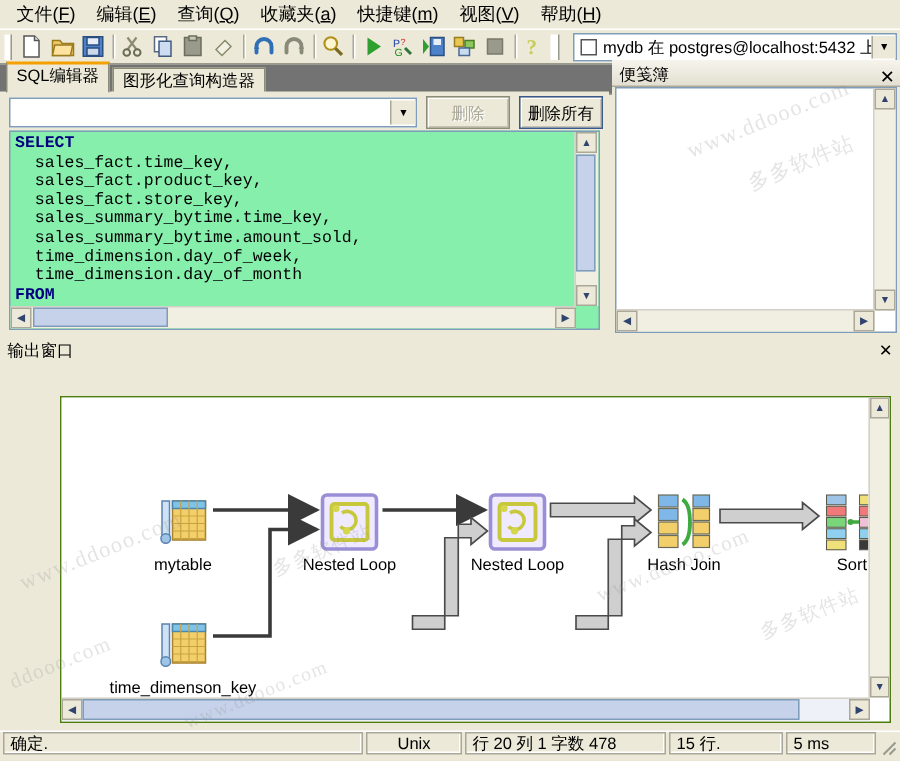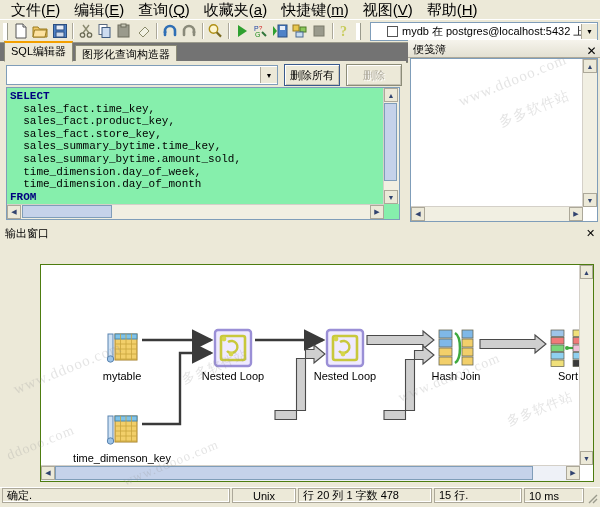--- a/index.html
+++ b/index.html
@@ -12,21 +12,21 @@
     -webkit-font-smoothing:none;
   }
   #app{position:relative;width:600px;height:507px;background:#ece9d8;}
 
   
   .menubar{
     height:18px;background:#ece9d8;display:flex;align-items:center;
     padding-left:4px;border-bottom:1px solid #ece9d8;
   }
   .menuitem{
-    padding:1px 7px;font-size:15px;white-space:nowrap;cursor:default;line-height:15px;
+    padding:1px 7px;font-size:12px;white-space:nowrap;cursor:default;line-height:15px;
   }
   .mn-acc{text-decoration:underline;}
 
   
   .toolbar{
     height:22px;background:#ece9d8;display:flex;align-items:center;
     border-top:1px solid #fff;border-bottom:1px solid #9a9a8c;
     padding:0 2px;
   }
   .grip{
@@ -37,21 +37,21 @@
   }
   .tbtn{
     width:21px;height:20px;display:flex;align-items:center;justify-content:center;
     cursor:default;border:1px solid transparent;
   }
   .tsep{width:1px;height:16px;background:#aca899;margin:0 3px;
         box-shadow:1px 0 0 #fff;}
   .dbsel{
     margin-left:6px;height:17px;min-width:210px;background:#fff;
     border:1px solid #7f9db9;display:flex;align-items:center;
-    font-size:11px;padding-left:16px;
+    font-size:11px;padding-left:4px;
   }
   .dbsel .lbl{flex:1;white-space:nowrap;overflow:hidden;}
   .dbsel .arrow{
     width:15px;height:15px;background:#ece9d8;border-left:1px solid #aca899;
     display:flex;align-items:center;justify-content:center;font-size:7px;color:#000;
   }
 
   
   .tabstrip{
     height:19px;background:#737373;display:flex;align-items:flex-end;
@@ -329,22 +329,22 @@
     <div class="tab active">SQL编辑器</div>
     <div class="tab">图形化查询构造器</div>
   </div>
 
   <div class="leftpane">
     <div class="histrow">
       <div class="combo">
         <span class="txt"></span>
         <span class="arrow">▼</span>
       </div>
+      <div class="btn disabled">删除</div>
       <div class="btn default">删除所有</div>
-      <div class="btn disabled">删除</div>
     </div>
 
     <div class="sqlbox">
       <div class="sqltext"><span class="kw">SELECT</span>
 <span>  sales_fact.time_key,</span>
 <span>  sales_fact.product_key,</span>
 <span>  sales_fact.store_key,</span>
 <span>  sales_summary_bytime.time_key,</span>
 <span>  sales_summary_bytime.amount_sold,</span>
 <span>  time_dimension.day_of_week,</span>
@@ -505,22 +505,22 @@
         <div class="sthumb" style="position:absolute;left:14px;top:0;width:478px;height:14px;"></div>
         <div class="sbtn" style="position:absolute;right:0;top:0;height:14px;">▶</div>
       </div>
     </div>
   </div>
 
   <div class="statusbar">
     <div class="scell grow">确定.</div>
     <div class="scell" style="width:64px;justify-content:center;">Unix</div>
     <div class="scell" style="width:134px;">行 20 列 1 字数 478</div>
-    <div class="scell" style="width:88px;">15 行.</div>
-    <div class="scell" style="width:60px;">10 ms</div>
+    <div class="scell" style="width:76px;">15 行.</div>
+    <div class="scell" style="width:60px;">5 ms</div>
     <div class="sgrip">
       <svg width="12" height="12">
           <path d="M11 3L3 11M11 7L7 11M11 11l0 0" stroke="#9a9a8c" stroke-width="1.4"></path>
         </svg>
     </div>
   </div>
 
   <div id="wm-layer">
       <div class="wm" style="left: 455px; top: 72px; font-size: 15px;">www.ddooo.com</div>
       <div class="wm" style="left: 497px; top: 100px; font-size: 14px;">多多软件站</div>

